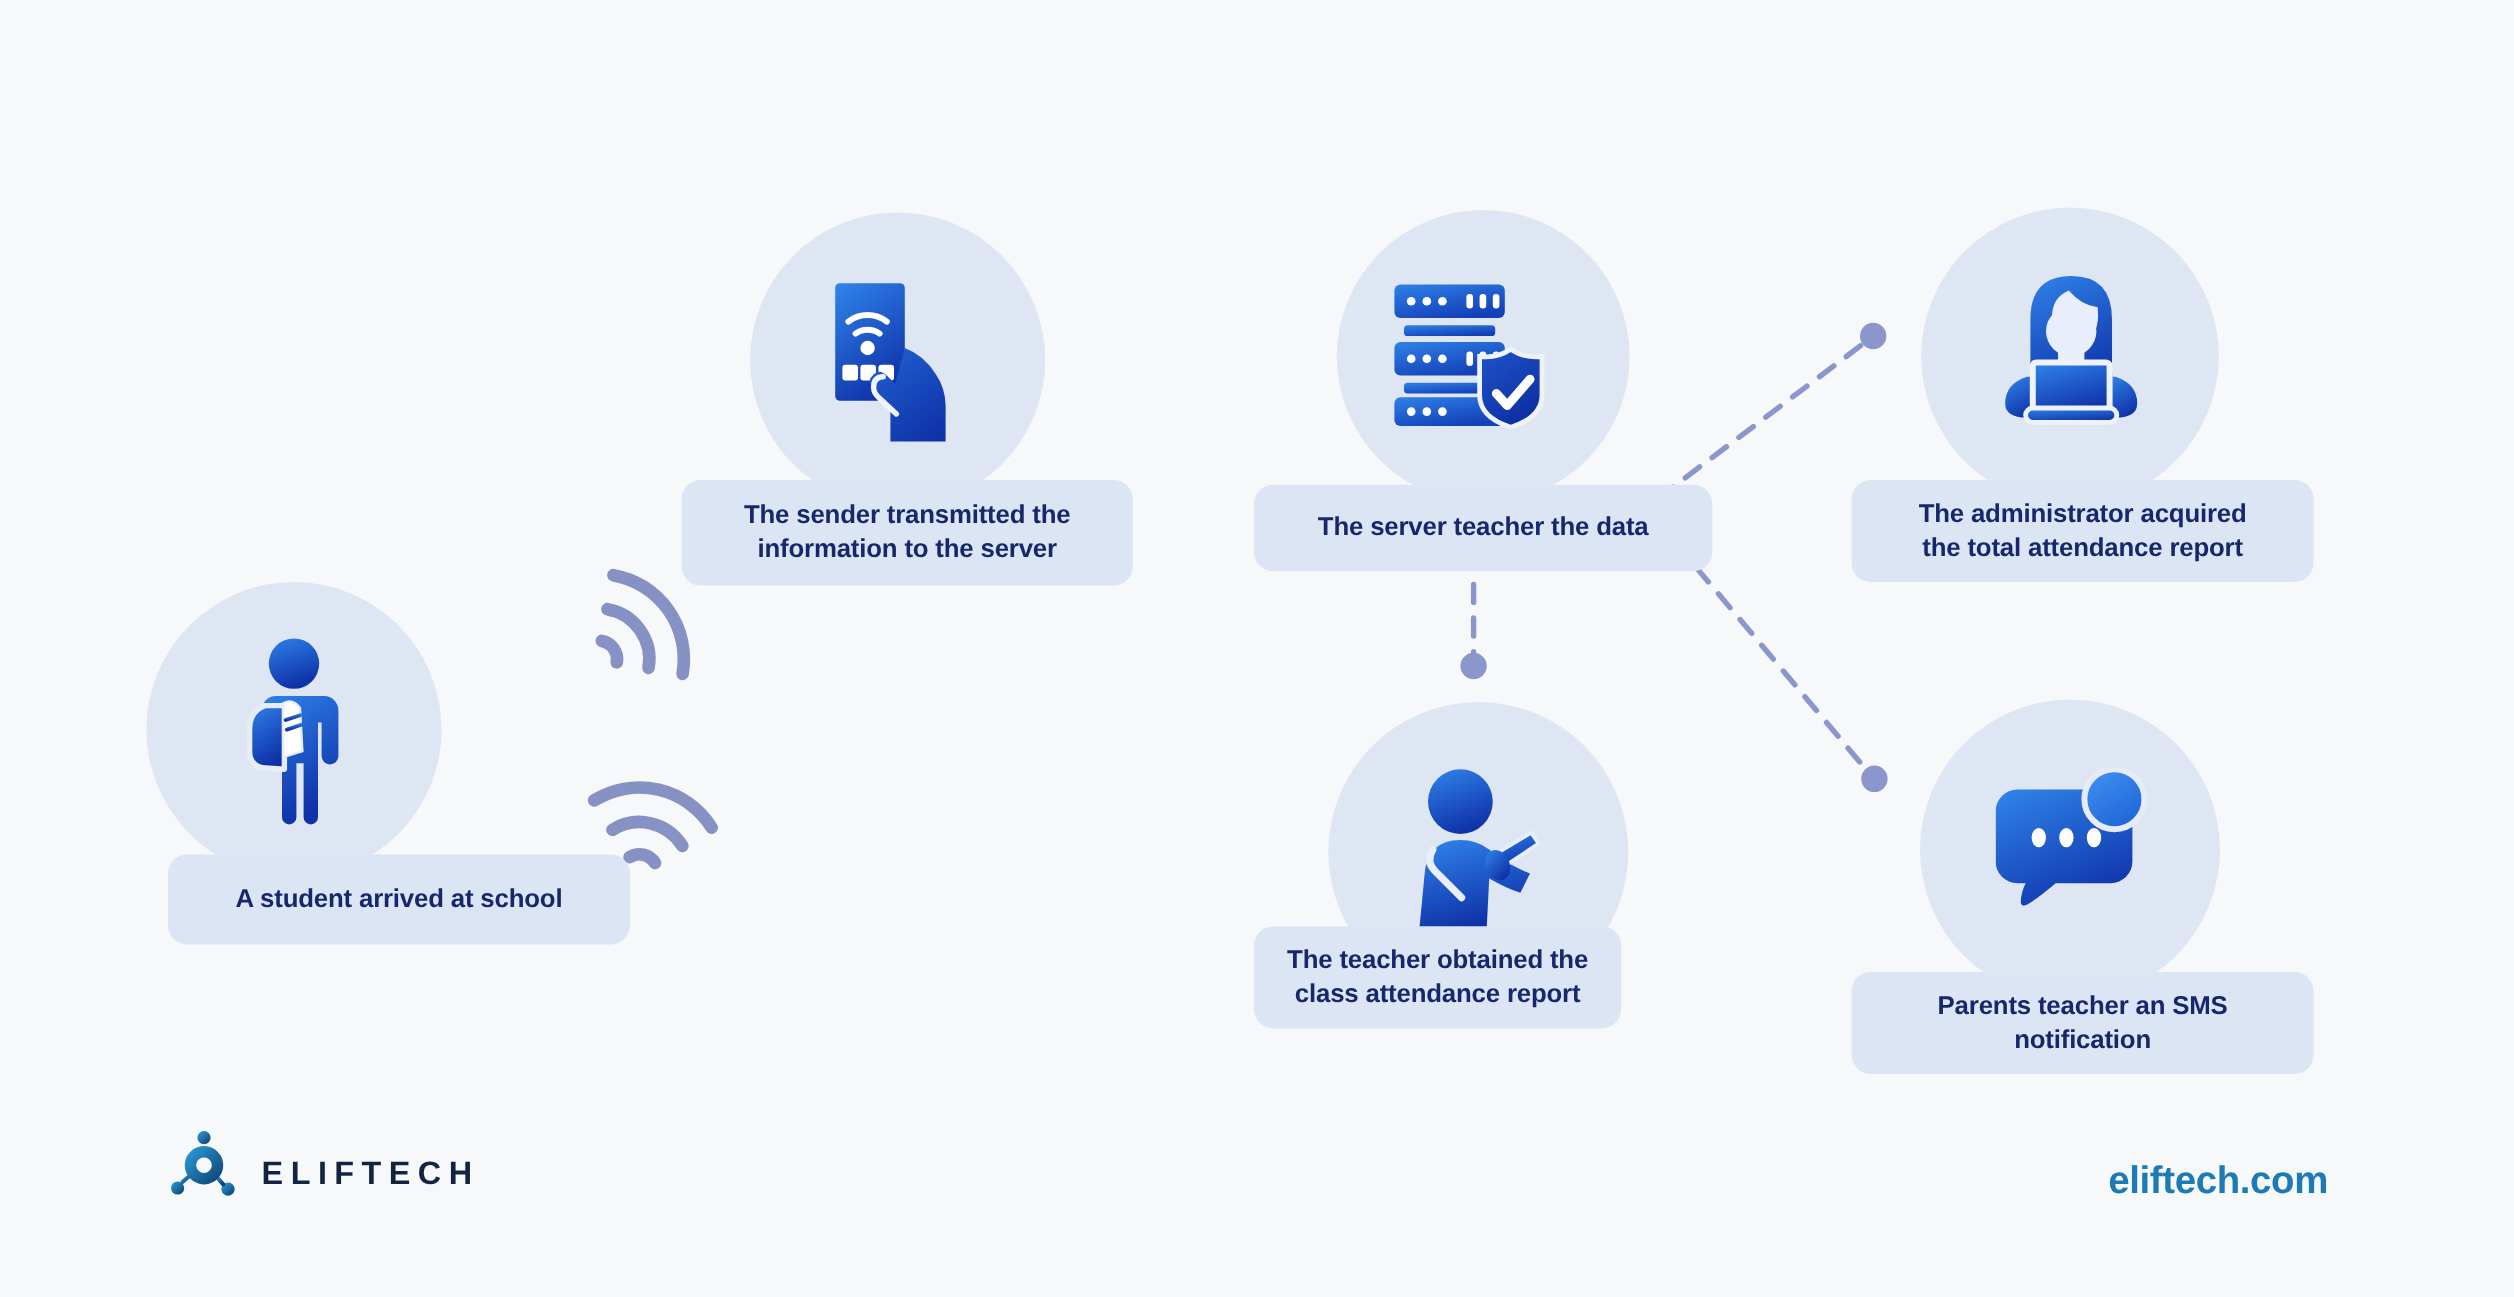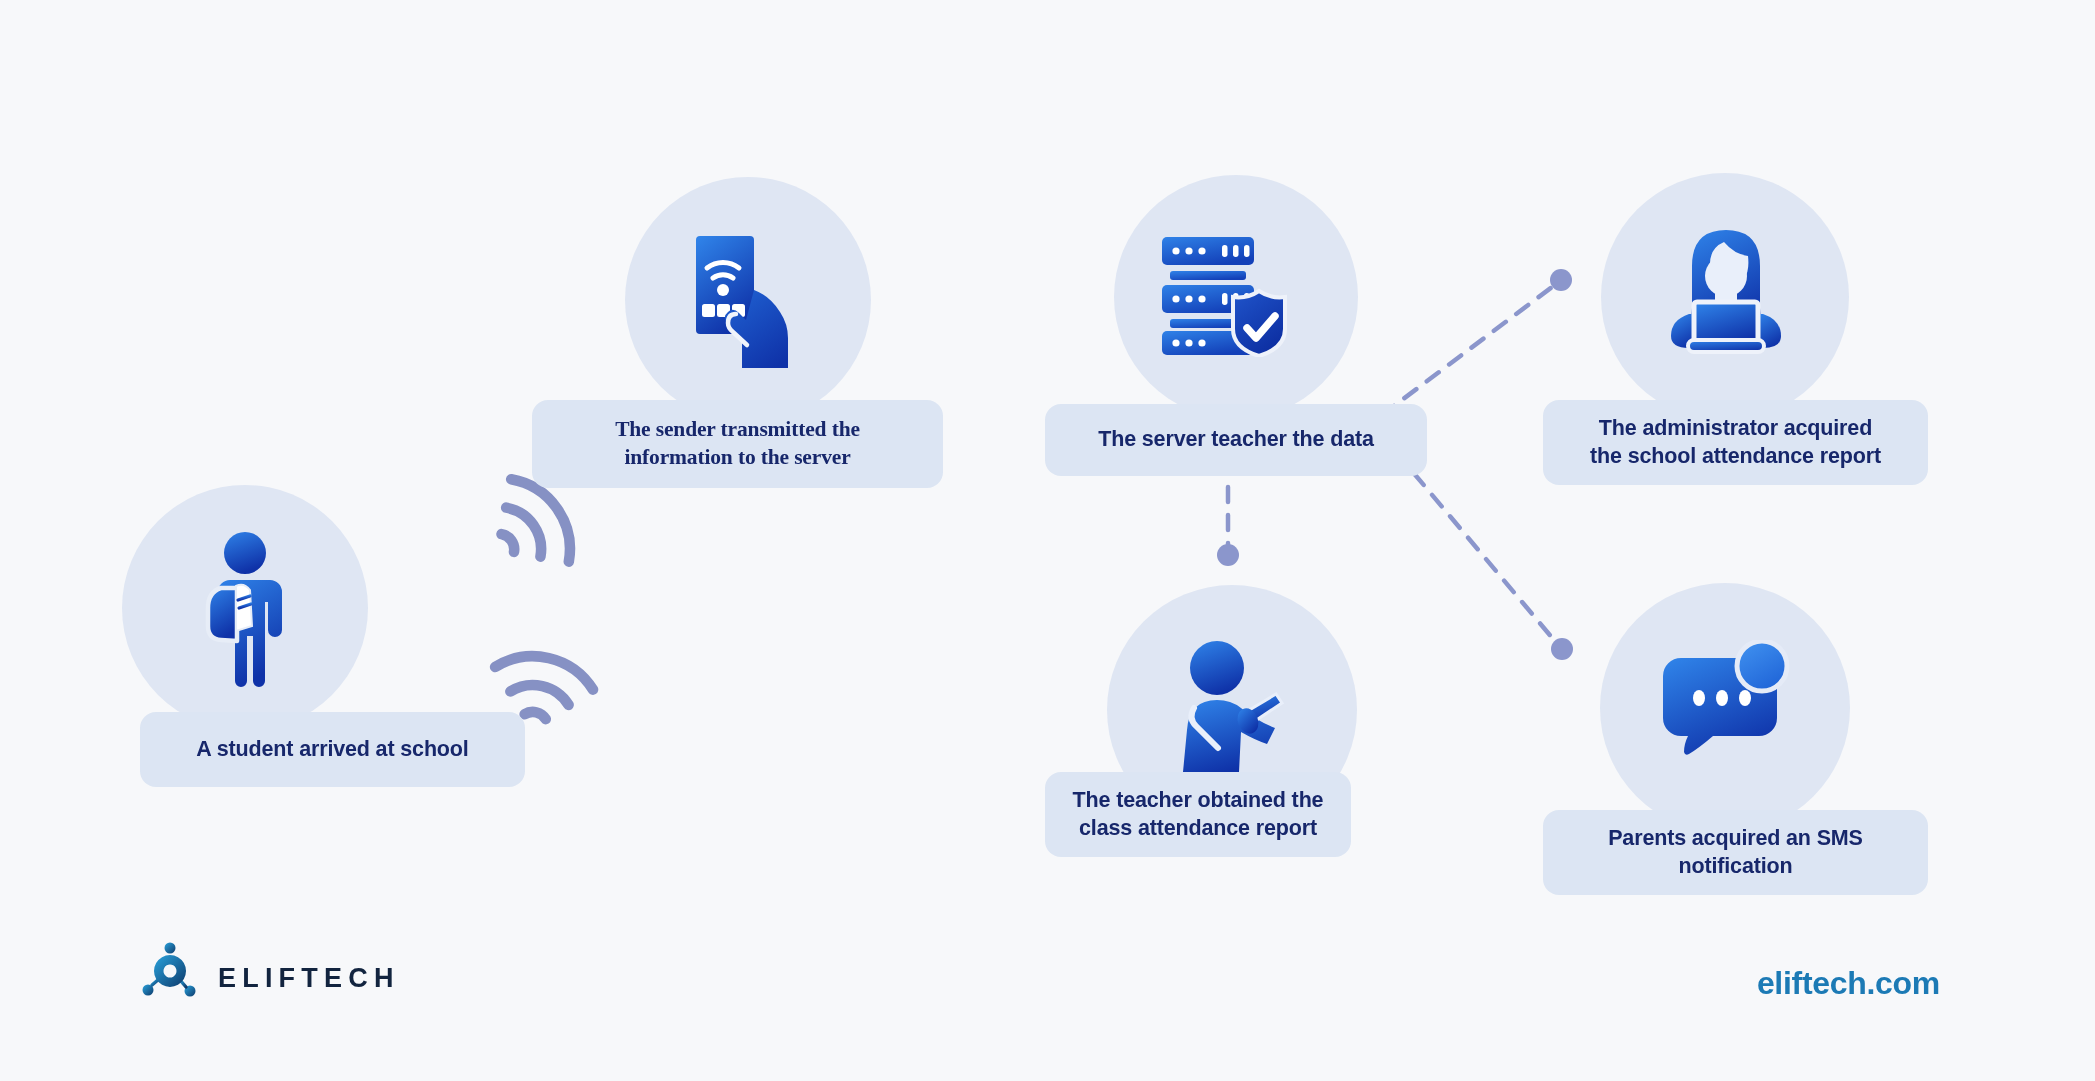--- a/index.html
+++ b/index.html
@@ -175,21 +175,21 @@
         <circle cx="31" cy="58" r="6" fill="#ffffff"></circle>
         <g fill="#ffffff">
           <rect x="10" y="72" width="13" height="13" rx="2.5"></rect>
           <rect x="25" y="72" width="13" height="13" rx="2.5"></rect>
           <rect x="40" y="72" width="13" height="13" rx="2.5"></rect>
         </g>
         <path d="M62 58 q16 6 26 22 q8 12 8 26 v30 h-46 v-28 l-15 -17 q-5 -6 1 -11 q5 -5 11 1 l7 7 z" fill="url(#gHand)"></path>
         <path d="M44 82 q-8 0 -8 9 q0 5 5 9 l14 13" fill="none" stroke="#f0f4fb" stroke-width="4.5" stroke-linecap="round"></path>
       </svg>
     </div>
-    <div class="node-pill" style="left:532px; top:400px; width:411px; height:88px;font-family:Liberation Serif, serif;">
+    <div class="node-pill" style="left:568px; top:400px; width:376px; height:88px;">
       <span>The sender transmitted the
 information to the server</span>
     </div>
   </div>
 
   <div class="node">
     <div class="node-circle" style="left:1114px; top:175px; width:244px; height:244px;"></div>
     <div class="node-icon" style="left:1160px; top:235px; width:140px; height:122px;">
       <svg viewBox="0 0 140 122" width="140" height="122" xmlns="http://www.w3.org/2000/svg">
         <defs>
@@ -252,21 +252,21 @@
         </g>
         <path d="M47 36 q0 -16 14 -22 q10 12 24 14 q3 26 -16 30 q-22 0 -22 -22 z" fill="#e9effa"></path>
         <circle cx="63" cy="48" r="21" fill="#e9effa"></circle>
         <rect x="52" y="62" width="22" height="22" rx="4" fill="#e9effa"></rect>
         <rect x="31" y="74" width="64" height="42" rx="3" fill="url(#gAdmin)" stroke="#eef2fa" stroke-width="5"></rect>
         <rect x="25" y="112" width="76" height="12" rx="6" fill="url(#gAdmin)" stroke="#eef2fa" stroke-width="4"></rect>
       </svg>
     </div>
     <div class="node-pill" style="left:1543px; top:400px; width:385px; height:85px;">
       <span>The administrator acquired
-the school attendance report</span>
+the total attendance report</span>
     </div>
   </div>
 
   <div class="node">
     <div class="node-circle" style="left:1107px; top:585px; width:250px; height:250px;"></div>
     <div class="node-icon" style="left:1168px; top:638px; width:140px; height:140px;">
       <svg viewBox="0 0 140 140" width="140" height="140" xmlns="http://www.w3.org/2000/svg">
         <defs>
           <linearGradient id="gTeacher" x1="0.1" y1="0" x2="0.45" y2="1">
             <stop offset="0" stop-color="#2f82e8"></stop>
@@ -303,21 +303,21 @@
         <path d="M18 18 h78 a18 18 0 0 1 18 18 v42 a18 18 0 0 1 -18 18 h-46 q-14 12 -24 18 q-4 2 -5 -2 q0 -8 4 -16 h-7 a18 18 0 0 1 -18 -18 v-42 a18 18 0 0 1 18 -18 z" fill="url(#gSms)"></path>
         <g fill="#ffffff">
           <ellipse cx="36" cy="58" rx="6" ry="8"></ellipse>
           <ellipse cx="59" cy="58" rx="6" ry="8"></ellipse>
           <ellipse cx="82" cy="58" rx="6" ry="8"></ellipse>
         </g>
         <circle cx="99" cy="26" r="25" fill="url(#gBadge)" stroke="#e5ebf7" stroke-width="5"></circle>
       </svg>
     </div>
     <div class="node-pill" style="left:1543px; top:810px; width:385px; height:85px;">
-      <span>Parents acquired an SMS
+      <span>Parents teacher an SMS
 notification</span>
     </div>
   </div>
 
   <div id="logo">
     <span style="display:block; width:60px; height:60px;">
       <svg viewBox="0 0 60 60" width="60" height="60" xmlns="http://www.w3.org/2000/svg">
         <defs>
           <linearGradient id="gLogo" x1="0" y1="0" x2="1" y2="1">
             <stop offset="0" stop-color="#2aa3dd"></stop>

